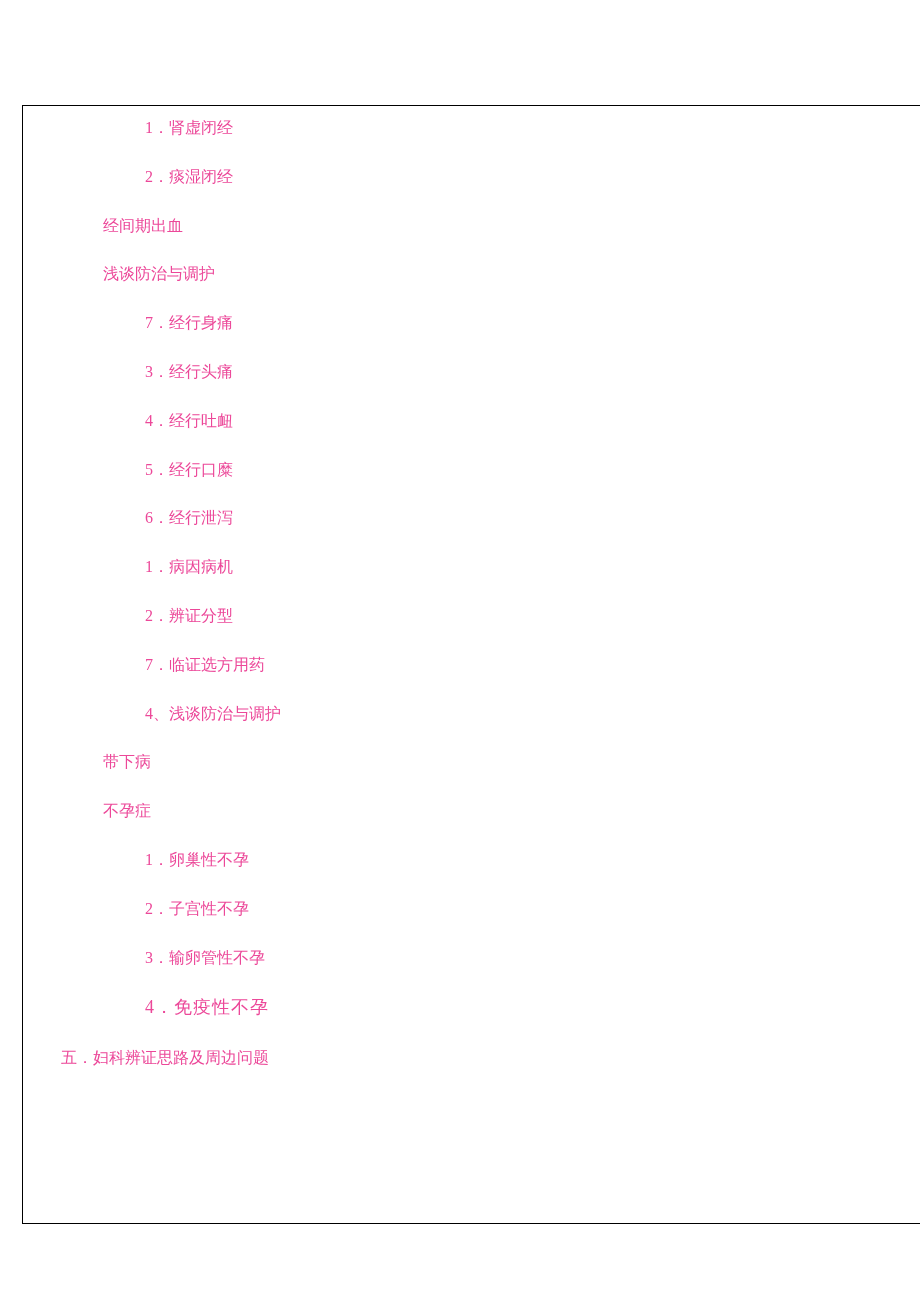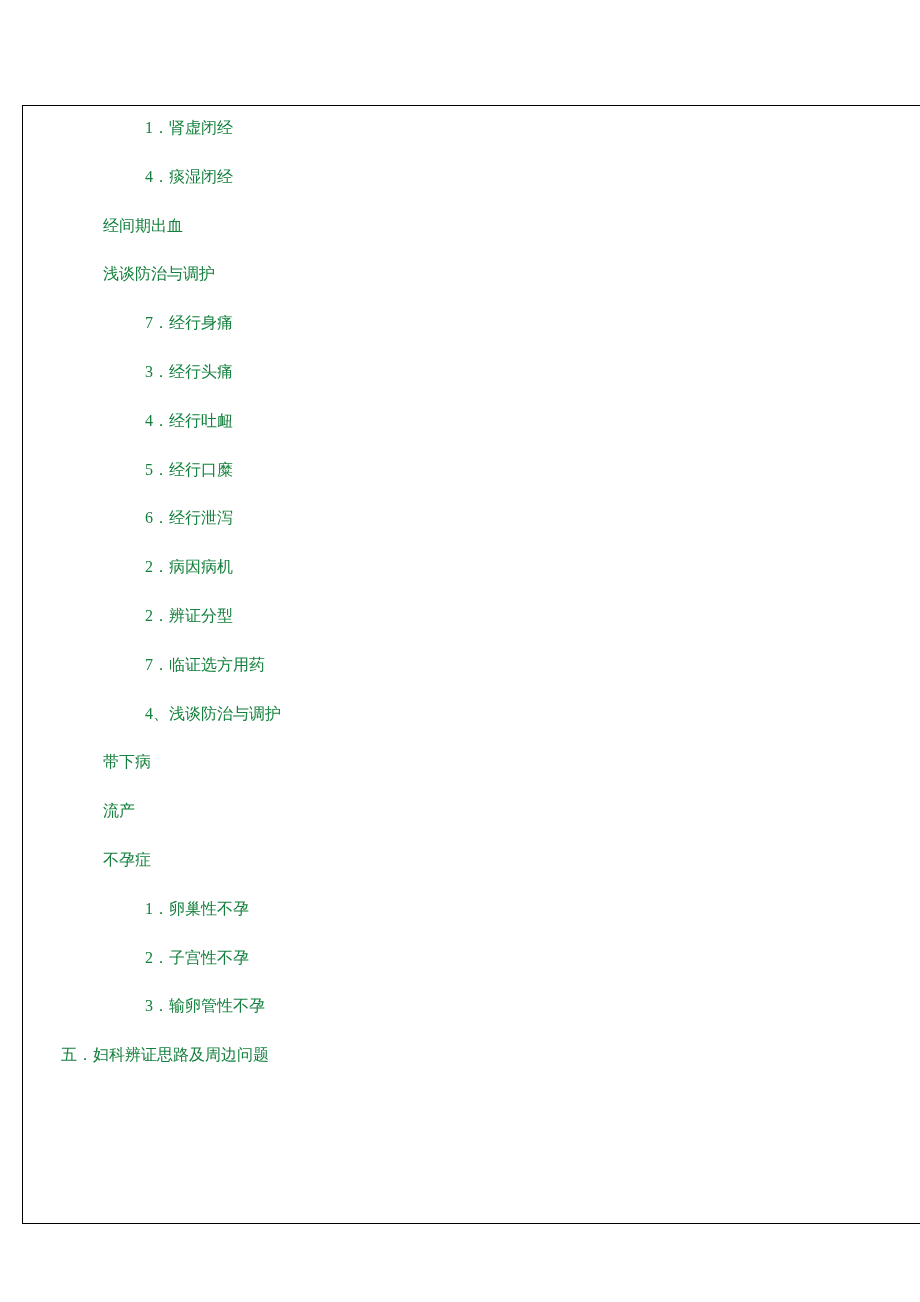--- a/index.html
+++ b/index.html
@@ -20,53 +20,53 @@
       left: 22px;
       right: 0;
       bottom: 78px;
       border-top: 1.5px solid #000;
       border-left: 1.5px solid #000;
       border-bottom: 1.5px solid #000;
       padding-top: 12px;
       padding-left: 38px;
     }
     .line {
-      color: #15803d;
+      color: #ec4899;
       font-size: 16px;
       line-height: 1.3;
       white-space: pre;
       margin-bottom: 28px;
     }
     .line.special {
       font-size: 18px;
       letter-spacing: 1px;
     }
     .indent-1 { padding-left: 0px; }
     .indent-2 { padding-left: 42px; }
     .indent-3 { padding-left: 84px; }
   </style>
 </head>
 <body>
 
 <div class="frame">
   <div id="content">
       <div class="line indent-3">1．肾虚闭经</div>
-      <div class="line indent-3">4．痰湿闭经</div>
+      <div class="line indent-3">2．痰湿闭经</div>
       <div class="line indent-2">经间期出血</div>
       <div class="line indent-2">浅谈防治与调护</div>
       <div class="line indent-3">7．经行身痛</div>
       <div class="line indent-3">3．经行头痛</div>
       <div class="line indent-3">4．经行吐衄</div>
       <div class="line indent-3">5．经行口糜</div>
       <div class="line indent-3">6．经行泄泻</div>
-      <div class="line indent-3">2．病因病机</div>
+      <div class="line indent-3">1．病因病机</div>
       <div class="line indent-3">2．辨证分型</div>
       <div class="line indent-3">7．临证选方用药</div>
       <div class="line indent-3">4、浅谈防治与调护</div>
       <div class="line indent-2">带下病</div>
-      <div class="line indent-2">流产</div>
       <div class="line indent-2">不孕症</div>
       <div class="line indent-3">1．卵巢性不孕</div>
       <div class="line indent-3">2．子宫性不孕</div>
       <div class="line indent-3">3．输卵管性不孕</div>
+      <div class="line indent-3 special">4．免疫性不孕</div>
       <div class="line indent-1">五．妇科辨证思路及周边问题</div>
     </div>
 </div>
 
 </body></html>

